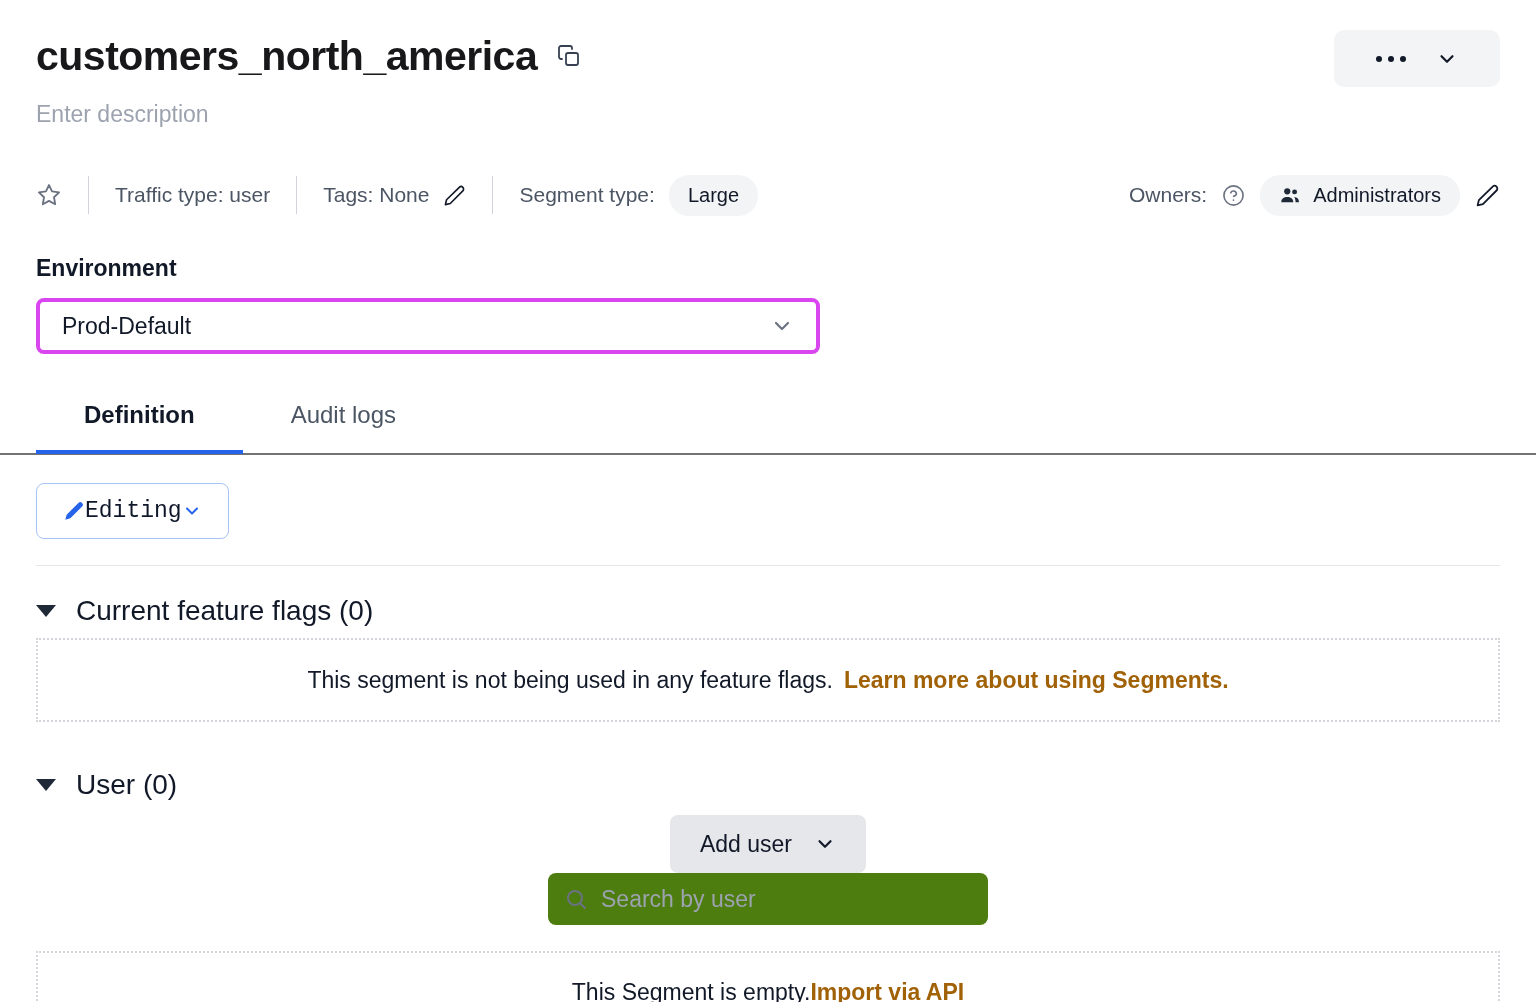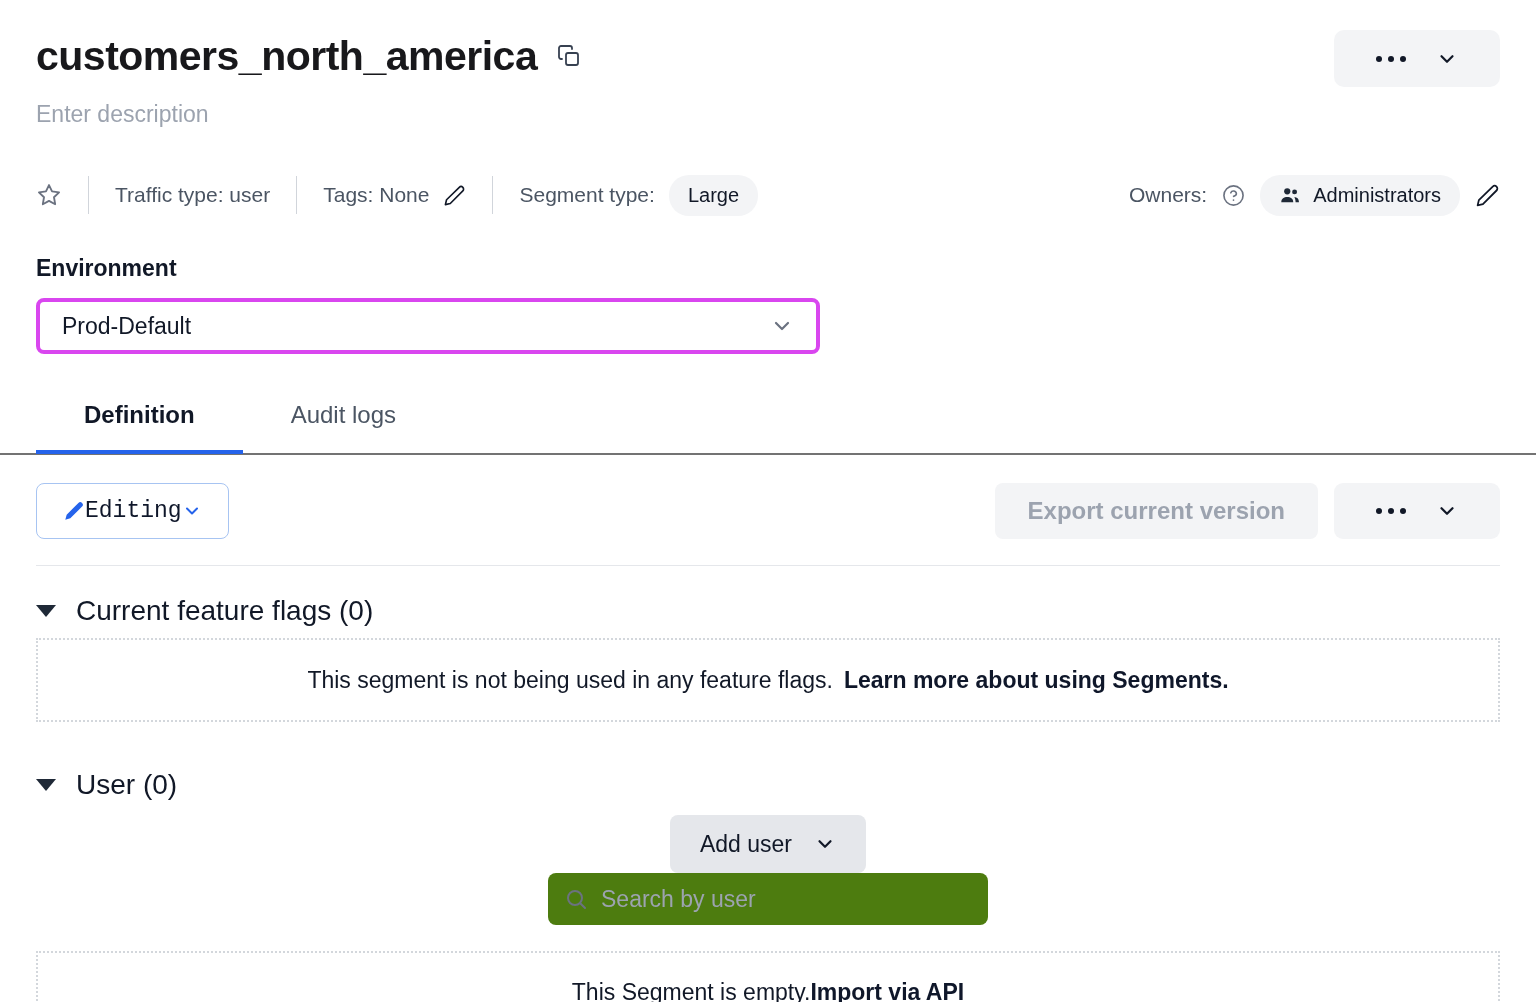--- a/index.html
+++ b/index.html
@@ -84,21 +84,21 @@
     border-left: 10px solid transparent; border-right: 10px solid transparent;
     border-top: 12px solid #1f2937;
   }
   .dotted-box {
     margin-top: 10px; border: 2px dotted #d3d7dc; height: 84px;
     display: flex; align-items: center; justify-content: center;
     font-size: 23px; color: #111827;
   }
   .dotted-box.users { margin-top: 26px; height: 82px; }
   .dotted-box.partial { margin-top: 18px; height: 60px; }
-  .blue-link { color: #0f172a; font-weight: 700; cursor: pointer; text-decoration: none; }
+  .blue-link { color: #a16207; font-weight: 700; cursor: pointer; text-decoration: none; }
   .blue-link.spaced { margin-left: 11px; }
 
   
   .user-toolbar { margin-top: 13px; display: flex; justify-content: space-between; align-items: center; flex-direction: column; }
   .add-user-btn {
     display: inline-flex; align-items: center; gap: 22px; height: 58px; padding: 0 30px;
     background: #e5e7eb; border: none; border-radius: 8px;
     font-size: 23px; color: #111827; cursor: pointer; font-family: inherit;
   }
   .search-box {
@@ -211,35 +211,20 @@
           <path d="M16.8 3.2a2.8 2.8 0 0 1 4 4L8 20 2.5 21.5 4 16z"></path>
         </svg>
       </span>
       <span>Editing</span>
       <span class="icon">
         <svg width="20" height="20" viewBox="0 0 24 24" fill="none" stroke="#2563eb" stroke-width="2.4" stroke-linecap="round" stroke-linejoin="round">
           <path d="M6 9l6 6 6-6"></path>
         </svg>
       </span>
     </button>
-    <div class="toolbar-right">
-      <button class="export-btn">Export current version</button>
-      <div class="btn-gray-group sm">
-        <span class="dots">
-            <i></i>
-            <i></i>
-            <i></i>
-          </span>
-        <span class="icon">
-          <svg width="22" height="22" viewBox="0 0 24 24" fill="none" stroke="#111827" stroke-width="2.4" stroke-linecap="round" stroke-linejoin="round">
-            <path d="M6 9l6 6 6-6"></path>
-          </svg>
-        </span>
-      </div>
-    </div>
   </div>
 
   <div class="hdivider"></div>
 
   <div class="section-header">
     <span class="caret-down"></span>
     <span>Current feature flags (0)</span>
   </div>
   <div class="dotted-box">
     <span>This segment is not being used in any feature flags.</span>

